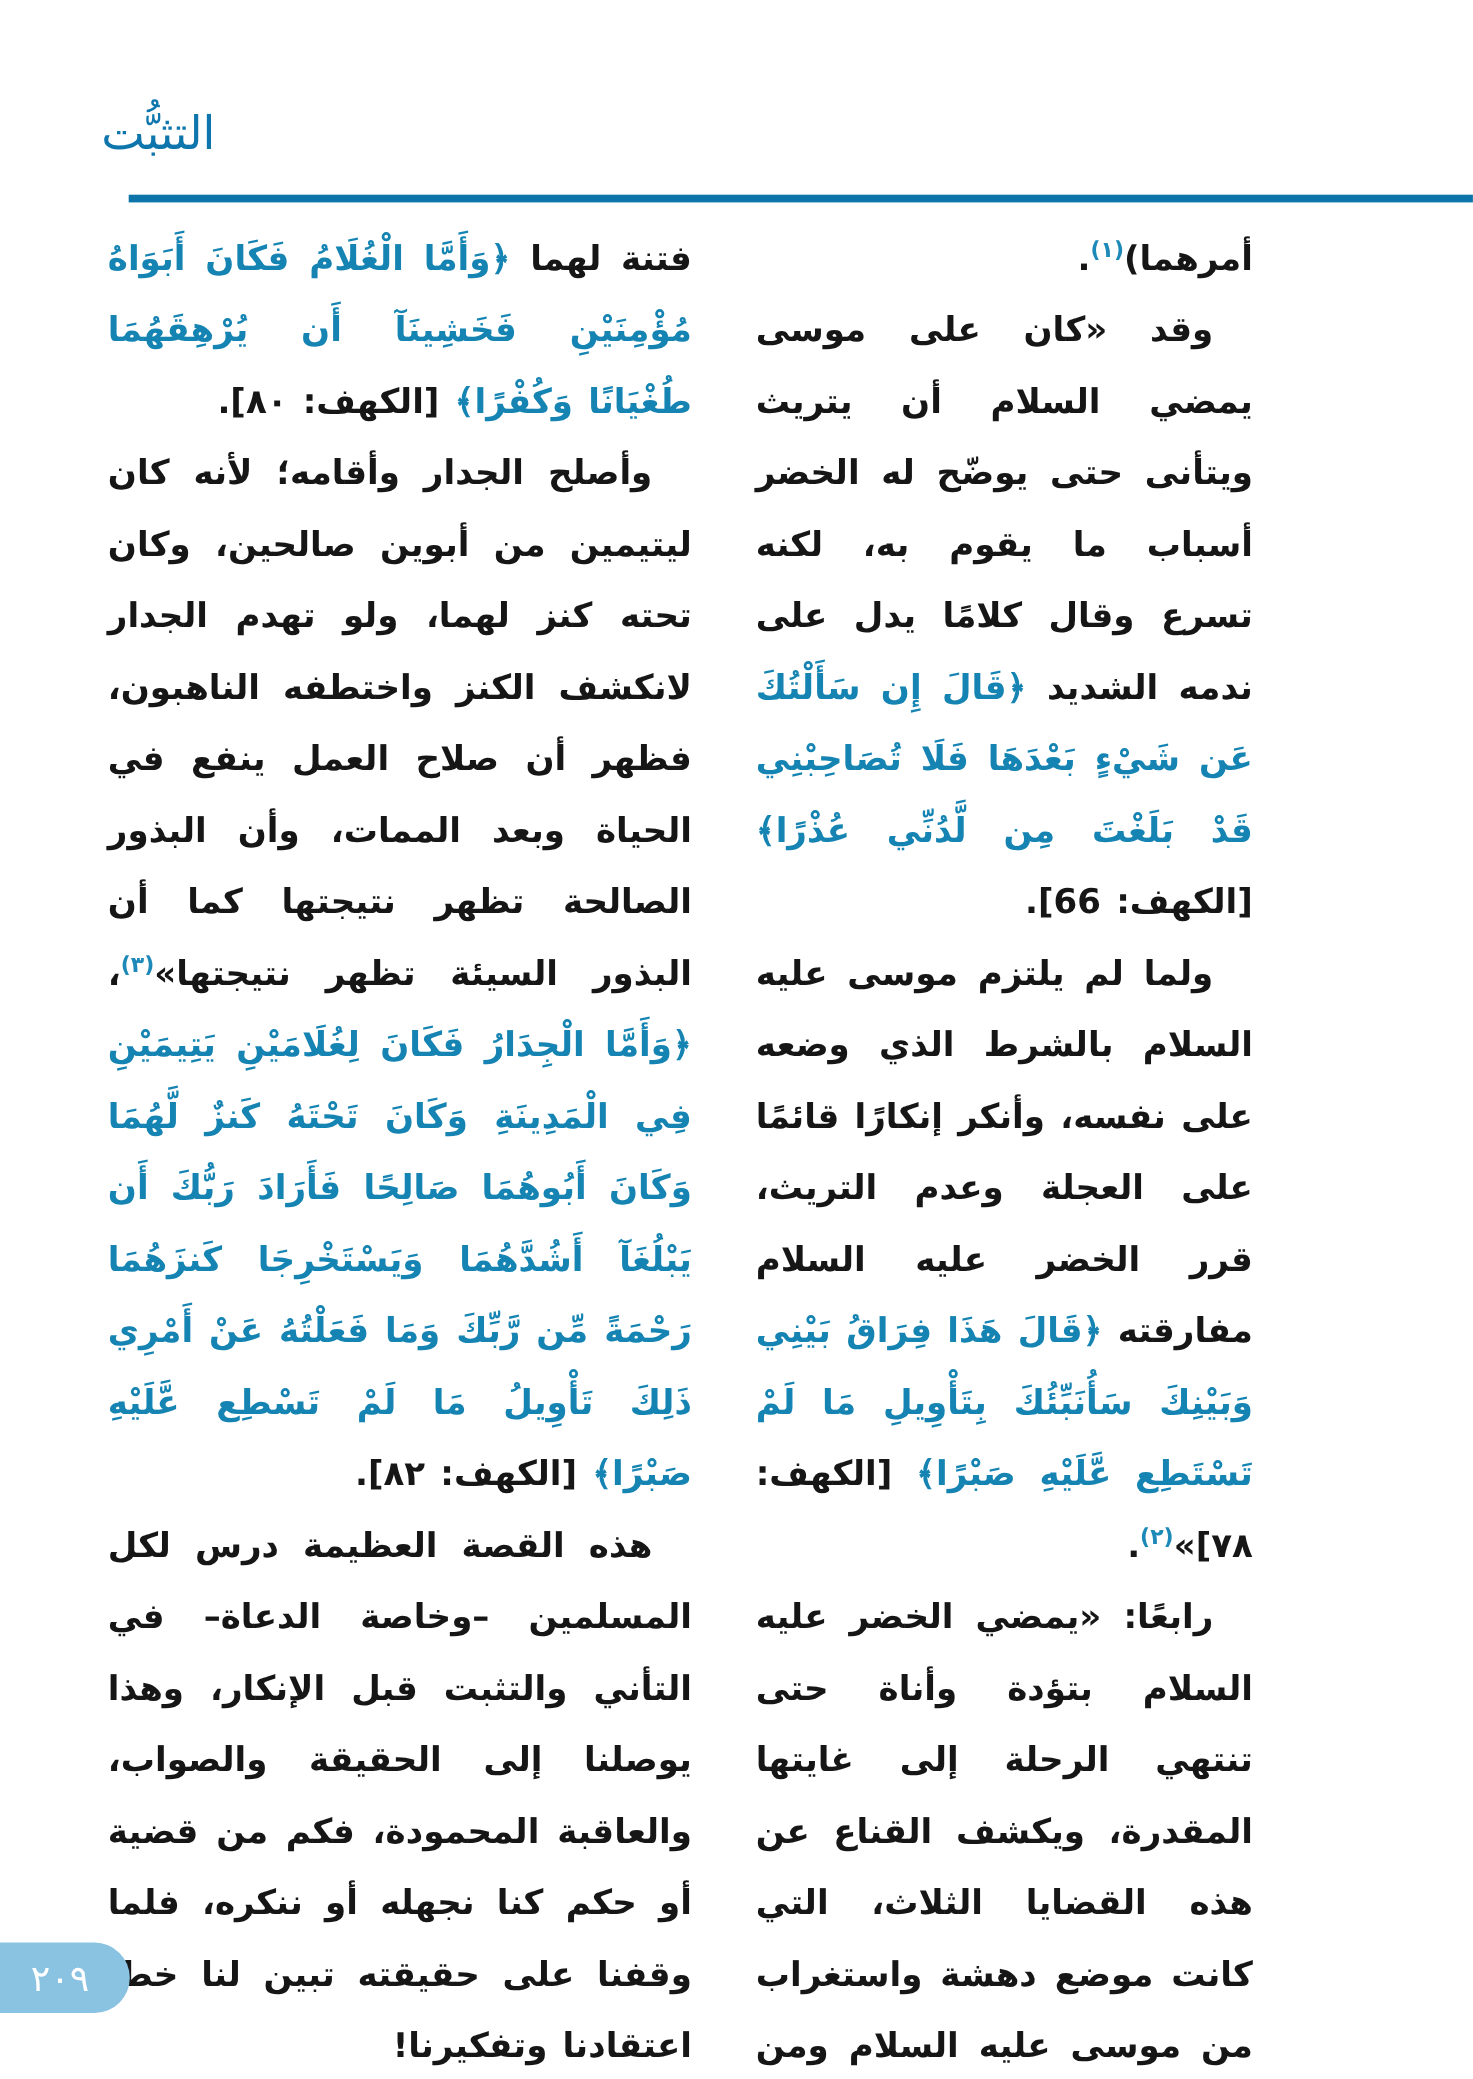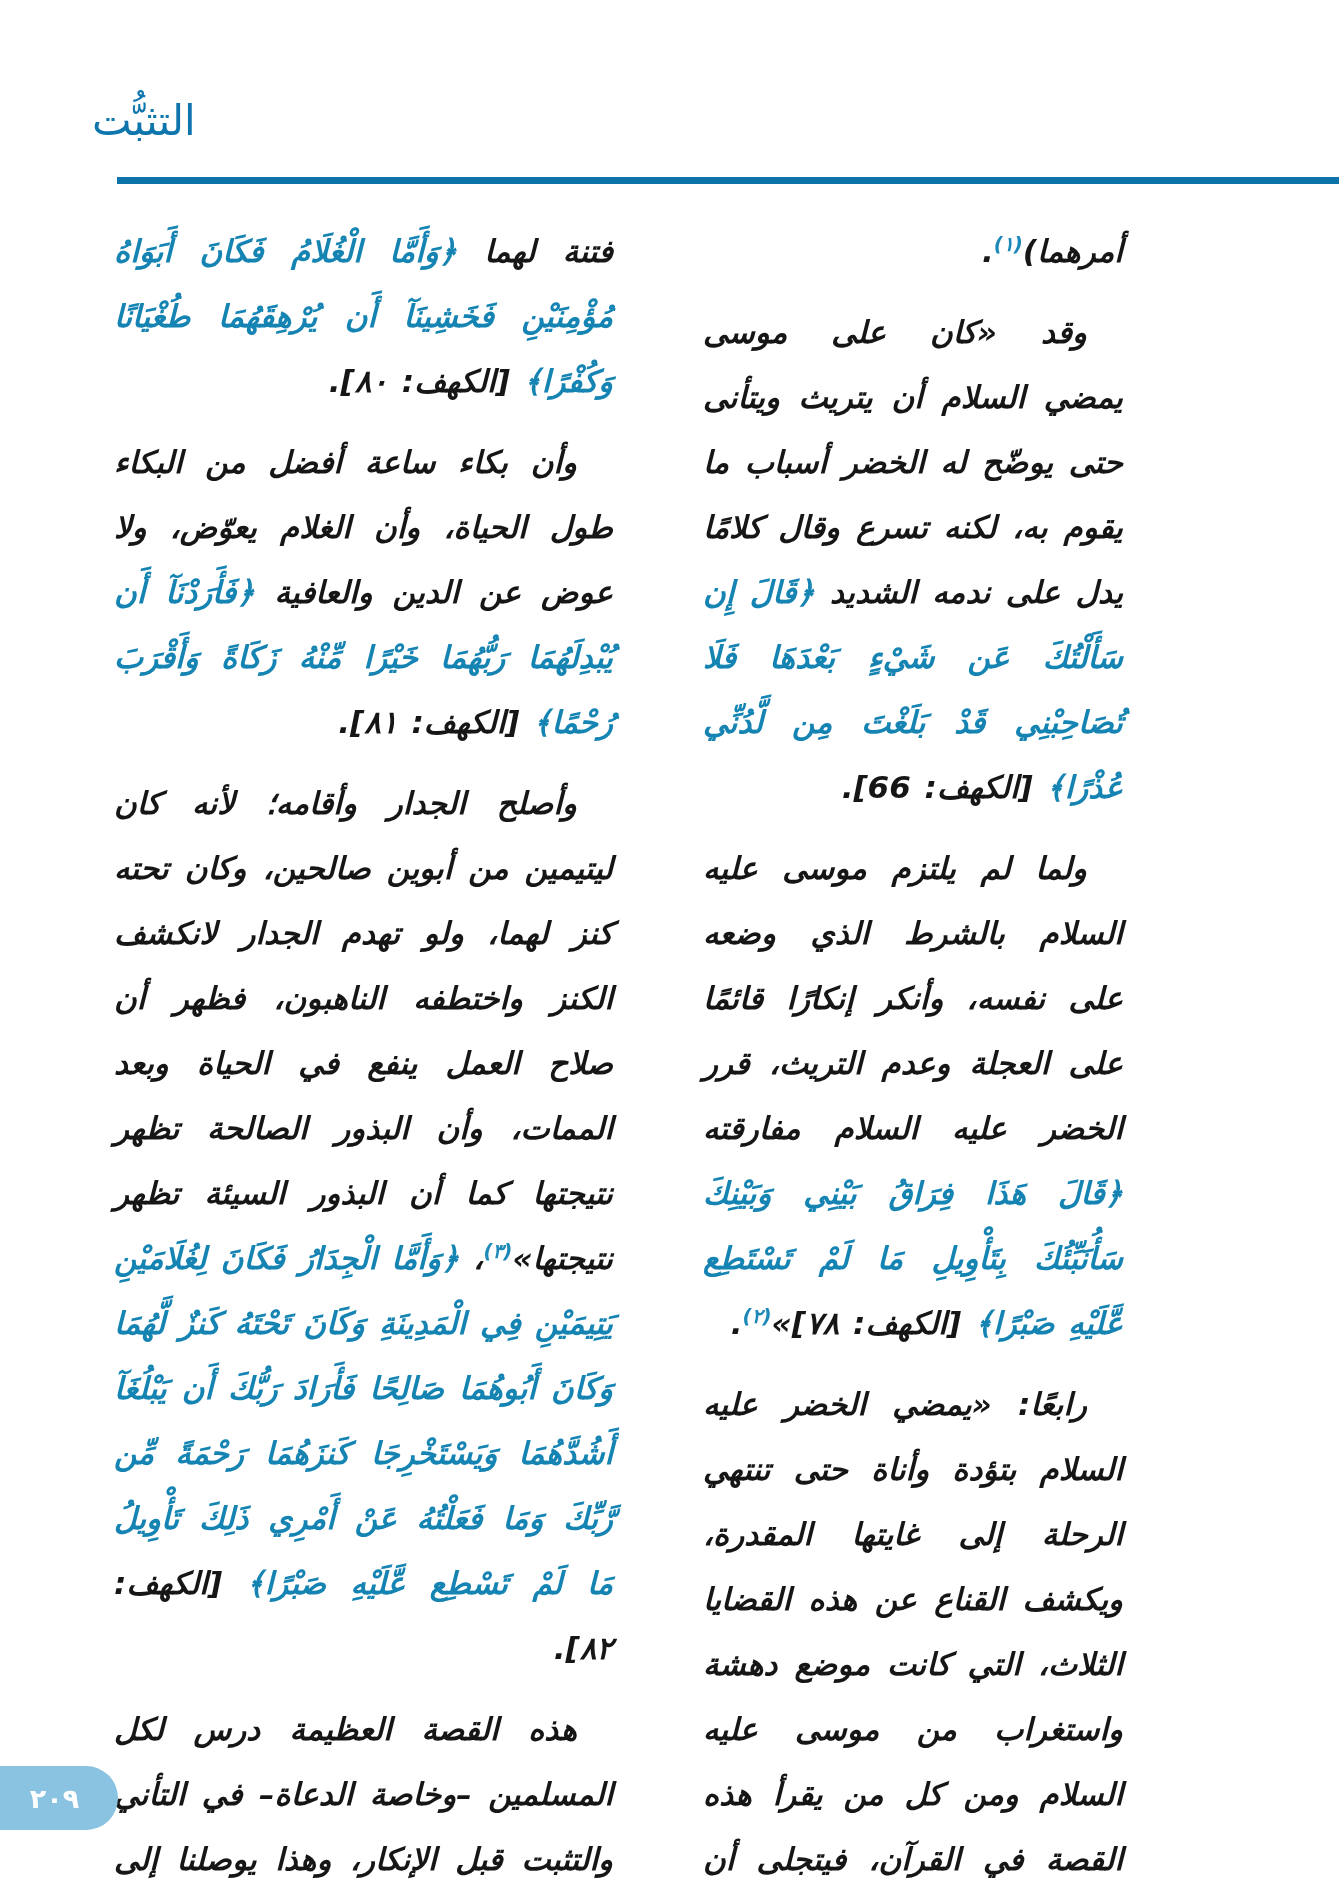--- a/index.html
+++ b/index.html
@@ -25,45 +25,44 @@
   
   .columns {
     position: absolute; top: 203px; right: 200px; left: 98px;
     display: flex; gap: 58px; align-items: flex-start;
   }
   .col { text-align: justify; }
   .col-right { width: 452px; flex: 0 0 452px; }
   .col-left  { flex: 1; }
 
   .para {
-    margin: 16px; padding: 0;
+    margin: 0; padding: 0;
     font-size: 31px; font-weight: 700; color: #161616;
     line-height: 65px; word-spacing: 3px;
     text-indent: 36px;
-    font-style: italic;
   }
   .para.cont { text-indent: 0; }
 
   .seg-t { color: #161616; }
   .seg-q { color: #1584b2; }
   sup.seg-s {
     color: #1d89b8; font-size: 20px; line-height: 0;
     vertical-align: super; font-weight: 700;
   }
 
   
   .page-badge {
     position: absolute; left: 0; top: 1766px;
     width: 118px; height: 64px;
     background: #8ac2e1;
     border-radius: 0 33px 33px 0;
     display: flex; align-items: center; justify-content: center;
   }
   .page-badge span {
-    color: #ffffff; font-size: 27px; font-weight: 700;
+    color: #ffffff; font-size: 33px; font-weight: 400;
     letter-spacing: 9px; padding-right: 9px;
   }
   .site-link {
     position: absolute; left: 155px; top: 1780px;
     direction: ltr;
     color: #0f80b2; font-size: 31px; font-weight: 700;
     letter-spacing: 1px;
     text-decoration: none;
   }
 </style>
@@ -80,21 +79,20 @@
     <section class="col col-right">
       <p class="para cont"><span class="seg-t">أمرهما)</span><sup class="seg-s">(١)</sup><span class="seg-t">.</span></p>
       <p class="para"><span class="seg-t">وقد «كان على موسى يمضي السلام أن يتريث ويتأنى حتى يوضّح له الخضر أسباب ما يقوم به، لكنه تسرع وقال كلامًا يدل على ندمه الشديد </span><span class="seg-q">﴿قَالَ إِن سَأَلْتُكَ عَن شَيْءٍ بَعْدَهَا فَلَا تُصَاحِبْنِي قَدْ بَلَغْتَ مِن لَّدُنِّي عُذْرًا﴾</span><span class="seg-t"> [الكهف: 66].</span></p>
       <p class="para"><span class="seg-t">ولما لم يلتزم موسى عليه السلام بالشرط الذي وضعه على نفسه، وأنكر إنكارًا قائمًا على العجلة وعدم التريث، قرر الخضر عليه السلام مفارقته </span><span class="seg-q">﴿قَالَ هَذَا فِرَاقُ بَيْنِي وَبَيْنِكَ سَأُنَبِّئُكَ بِتَأْوِيلِ مَا لَمْ تَسْتَطِع عَّلَيْهِ صَبْرًا﴾</span><span class="seg-t"> [الكهف: ٧٨]»</span><sup class="seg-s">(٢)</sup><span class="seg-t">.</span></p>
       <p class="para"><span class="seg-t">رابعًا: «يمضي الخضر عليه السلام بتؤدة وأناة حتى تنتهي الرحلة إلى غايتها المقدرة، ويكشف القناع عن هذه القضايا الثلاث، التي كانت موضع دهشة واستغراب من موسى عليه السلام ومن كل من يقرأ هذه القصة في القرآن، فيتجلى أن الخضر عليه السلام كان مصيبًا محسنًا، فقد أحسن إلى صاحب السفينة بخرقها؛ إذ حفظها من اغتصاب الملك الظالم </span></p>
 
     </section>
 
     <section class="col col-left">
       <p class="para cont"><span class="seg-t">فتنة لهما </span><span class="seg-q">﴿وَأَمَّا الْغُلَامُ فَكَانَ أَبَوَاهُ مُؤْمِنَيْنِ فَخَشِينَآ أَن يُرْهِقَهُمَا طُغْيَانًا وَكُفْرًا﴾</span><span class="seg-t"> [الكهف: ٨٠].</span></p>
-      <p class="para"><span class="seg-t">وأن بكاء ساعة أفضل من البكاء طول الحياة، وأن الغلام يعوّض، ولا عوض عن الدين والعافية </span><span class="seg-q">﴿فَأَرَدْنَآ أَن يُبْدِلَهُمَا رَبُّهُمَا خَيْرًا مِّنْهُ زَكَاةً وَأَقْرَبَ رُحْمًا﴾</span><span class="seg-t"> [الكهف: ٨١].</span></p>
       <p class="para"><span class="seg-t">وأصلح الجدار وأقامه؛ لأنه كان ليتيمين من أبوين صالحين، وكان تحته كنز لهما، ولو تهدم الجدار لانكشف الكنز واختطفه الناهبون، فظهر أن صلاح العمل ينفع في الحياة وبعد الممات، وأن البذور الصالحة تظهر نتيجتها كما أن البذور السيئة تظهر نتيجتها»</span><sup class="seg-s">(٣)</sup><span class="seg-t">، </span><span class="seg-q">﴿وَأَمَّا الْجِدَارُ فَكَانَ لِغُلَامَيْنِ يَتِيمَيْنِ فِي الْمَدِينَةِ وَكَانَ تَحْتَهُ كَنزٌ لَّهُمَا وَكَانَ أَبُوهُمَا صَالِحًا فَأَرَادَ رَبُّكَ أَن يَبْلُغَآ أَشُدَّهُمَا وَيَسْتَخْرِجَا كَنزَهُمَا رَحْمَةً مِّن رَّبِّكَ وَمَا فَعَلْتُهُ عَنْ أَمْرِي ذَلِكَ تَأْوِيلُ مَا لَمْ تَسْطِع عَّلَيْهِ صَبْرًا﴾</span><span class="seg-t"> [الكهف: ٨٢].</span></p>
       <p class="para"><span class="seg-t">هذه القصة العظيمة درس لكل المسلمين –وخاصة الدعاة– في التأني والتثبت قبل الإنكار، وهذا يوصلنا إلى الحقيقة والصواب، والعاقبة المحمودة، فكم من قضية أو حكم كنا نجهله أو ننكره، فلما وقفنا على حقيقته تبين لنا خطأ اعتقادنا وتفكيرنا!</span></p>
 
     </section>
 
   </main>
 
   <div class="page-badge">
     <span>٢٠٩</span>
   </div>

